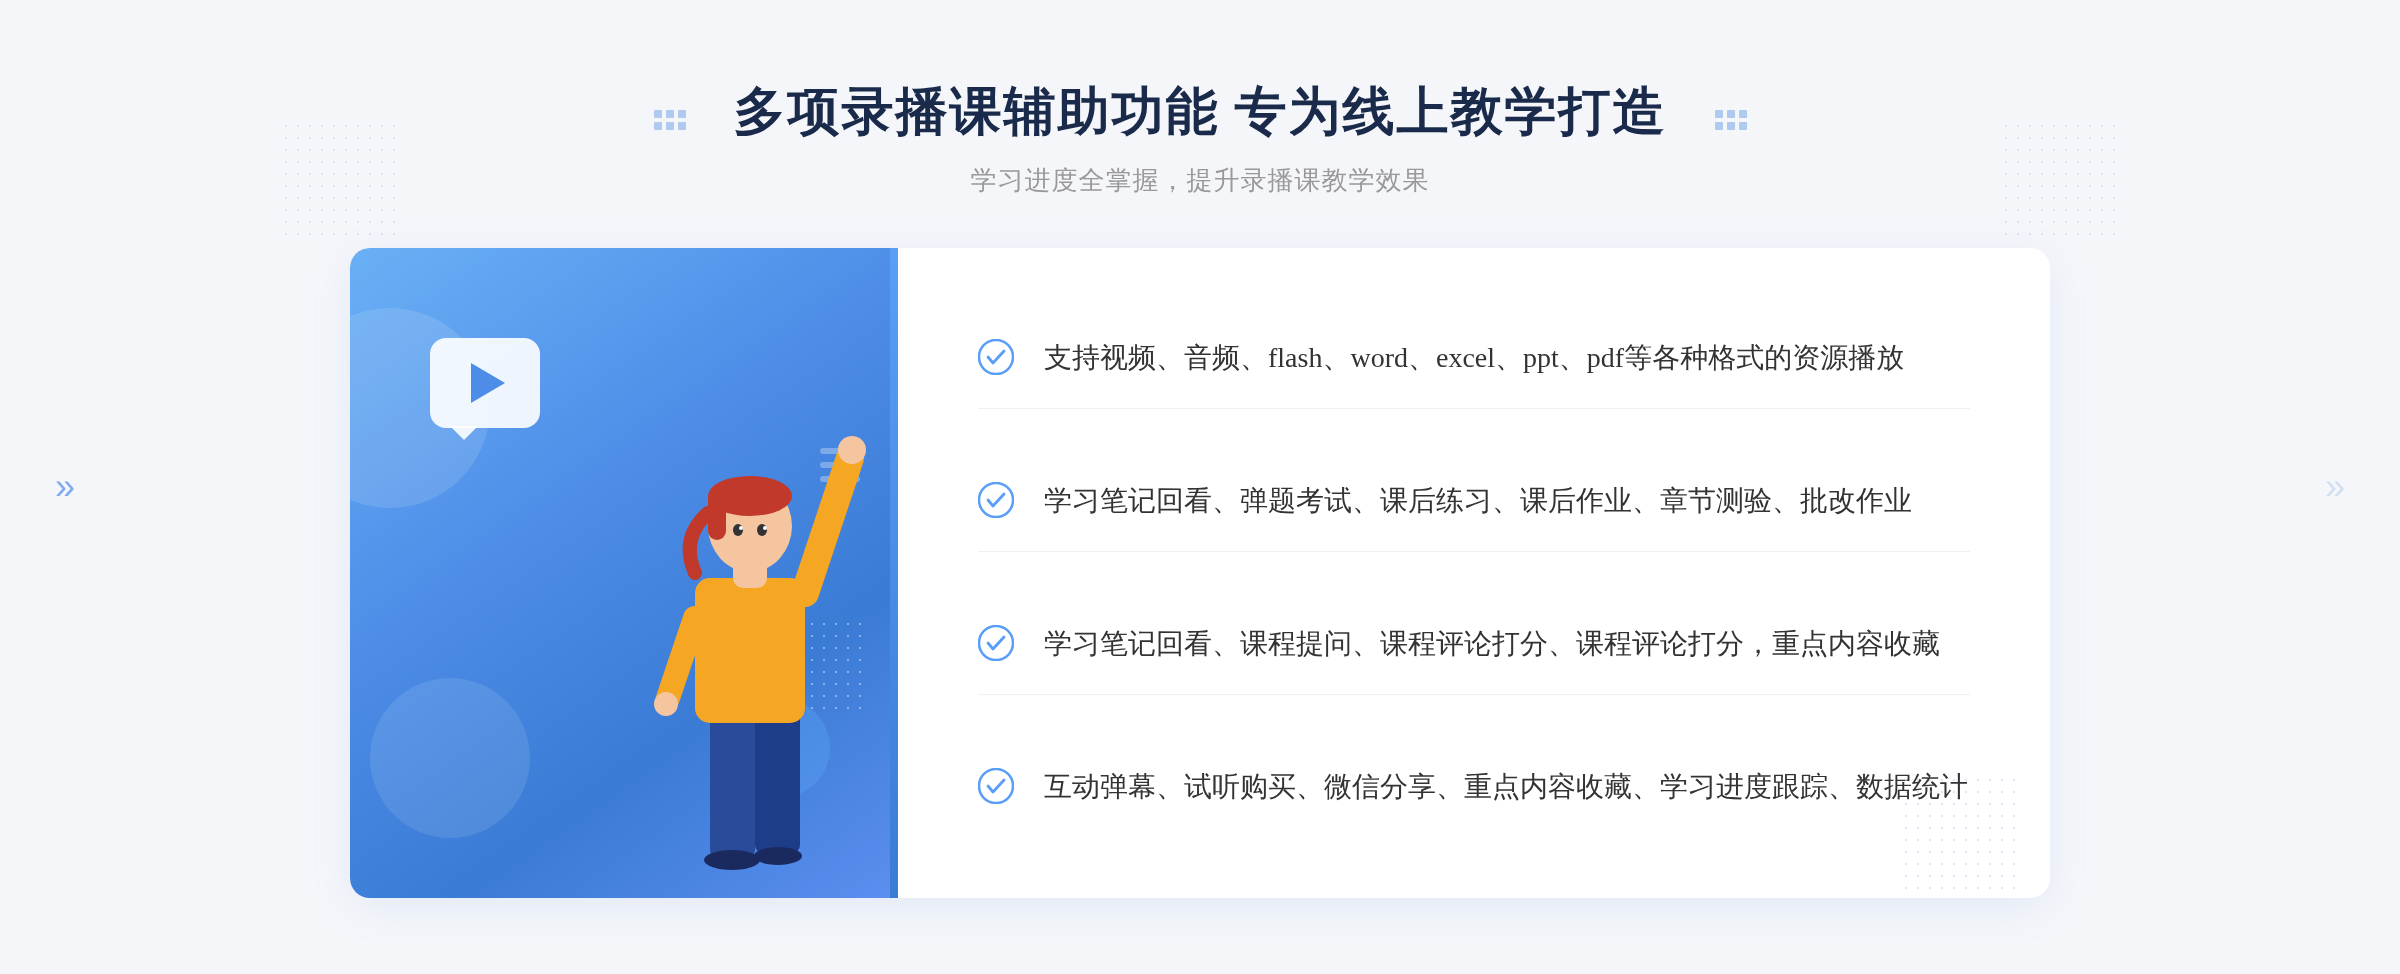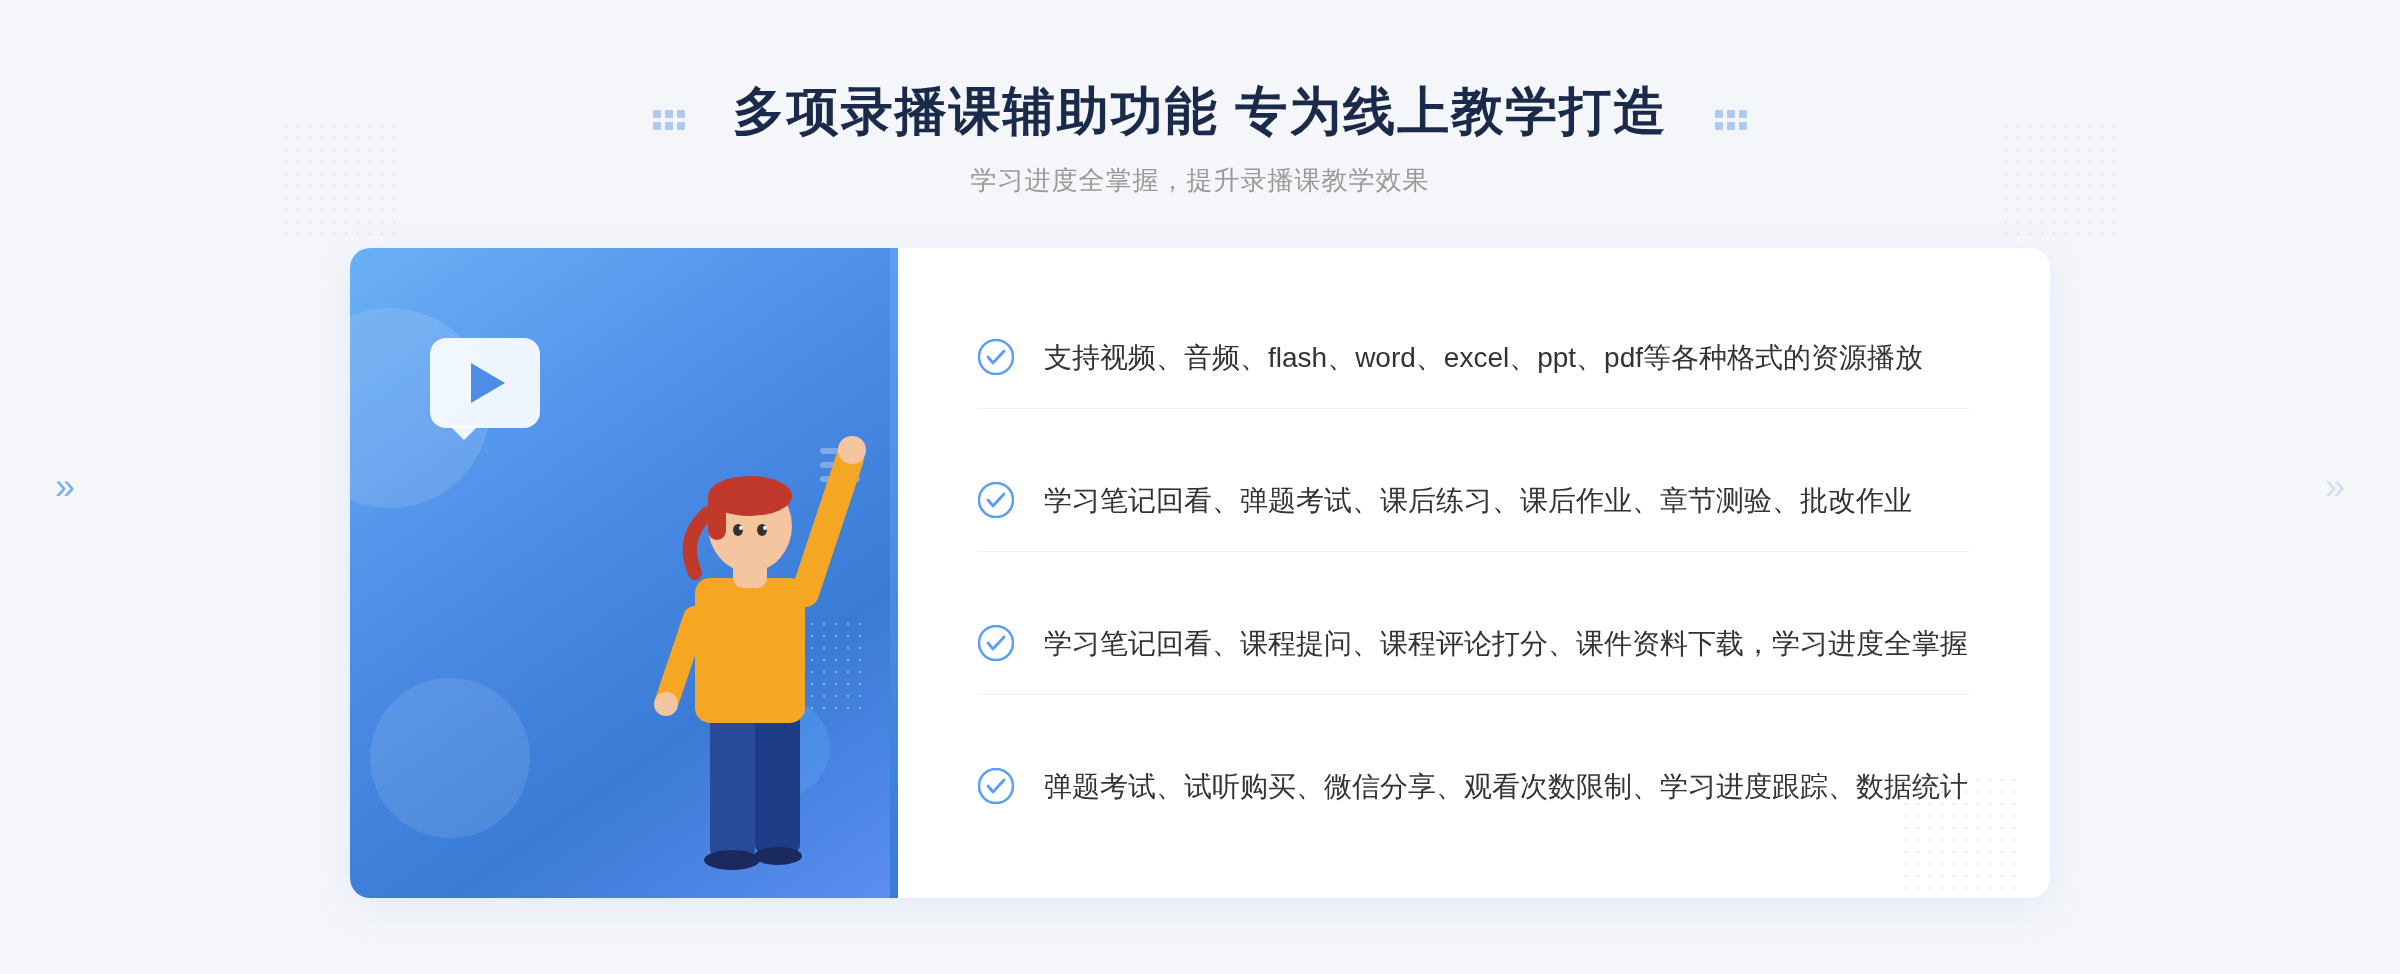--- a/index.html
+++ b/index.html
@@ -101,20 +101,21 @@
       background: #b0c9ee;
       border-radius: 1px;
     }
 
     .page-wrapper {
       width: 100%;
       display: flex;
       flex-direction: column;
       align-items: center;
       padding: 40px 12px;
+      font-family: Liberation Serif, serif;
     }
 
     .header-section {
       text-align: center;
       margin-bottom: 50px;
       position: relative;
     }
 
     .main-title {
       font-size: 52px;
@@ -422,28 +423,28 @@
         <span class="feature-text">学习笔记回看、弹题考试、课后练习、课后作业、章节测验、批改作业</span>
       </div>
 
       <div class="feature-item">
         <div class="check-icon">
           <svg viewBox="0 0 36 36" fill="none" xmlns="http://www.w3.org/2000/svg">
             <circle cx="18" cy="18" r="17" stroke="#5a9ef8" stroke-width="2.5"></circle>
             <polyline points="10,18 15,24 26,12" stroke="#5a9ef8" stroke-width="2.8" stroke-linecap="round" stroke-linejoin="round"></polyline>
           </svg>
         </div>
-        <span class="feature-text">学习笔记回看、课程提问、课程评论打分、课件资料下载，学习进度全掌握</span>
+        <span class="feature-text">学习笔记回看、课程提问、课程评论打分、课程评论打分，重点内容收藏</span>
       </div>
 
       <div class="feature-item">
         <div class="check-icon">
           <svg viewBox="0 0 36 36" fill="none" xmlns="http://www.w3.org/2000/svg">
             <circle cx="18" cy="18" r="17" stroke="#5a9ef8" stroke-width="2.5"></circle>
             <polyline points="10,18 15,24 26,12" stroke="#5a9ef8" stroke-width="2.8" stroke-linecap="round" stroke-linejoin="round"></polyline>
           </svg>
         </div>
-        <span class="feature-text">弹题考试、试听购买、微信分享、观看次数限制、学习进度跟踪、数据统计</span>
+        <span class="feature-text">互动弹幕、试听购买、微信分享、重点内容收藏、学习进度跟踪、数据统计</span>
       </div>
 
     </div>
   </div>
 </div>
 
 </body></html>

